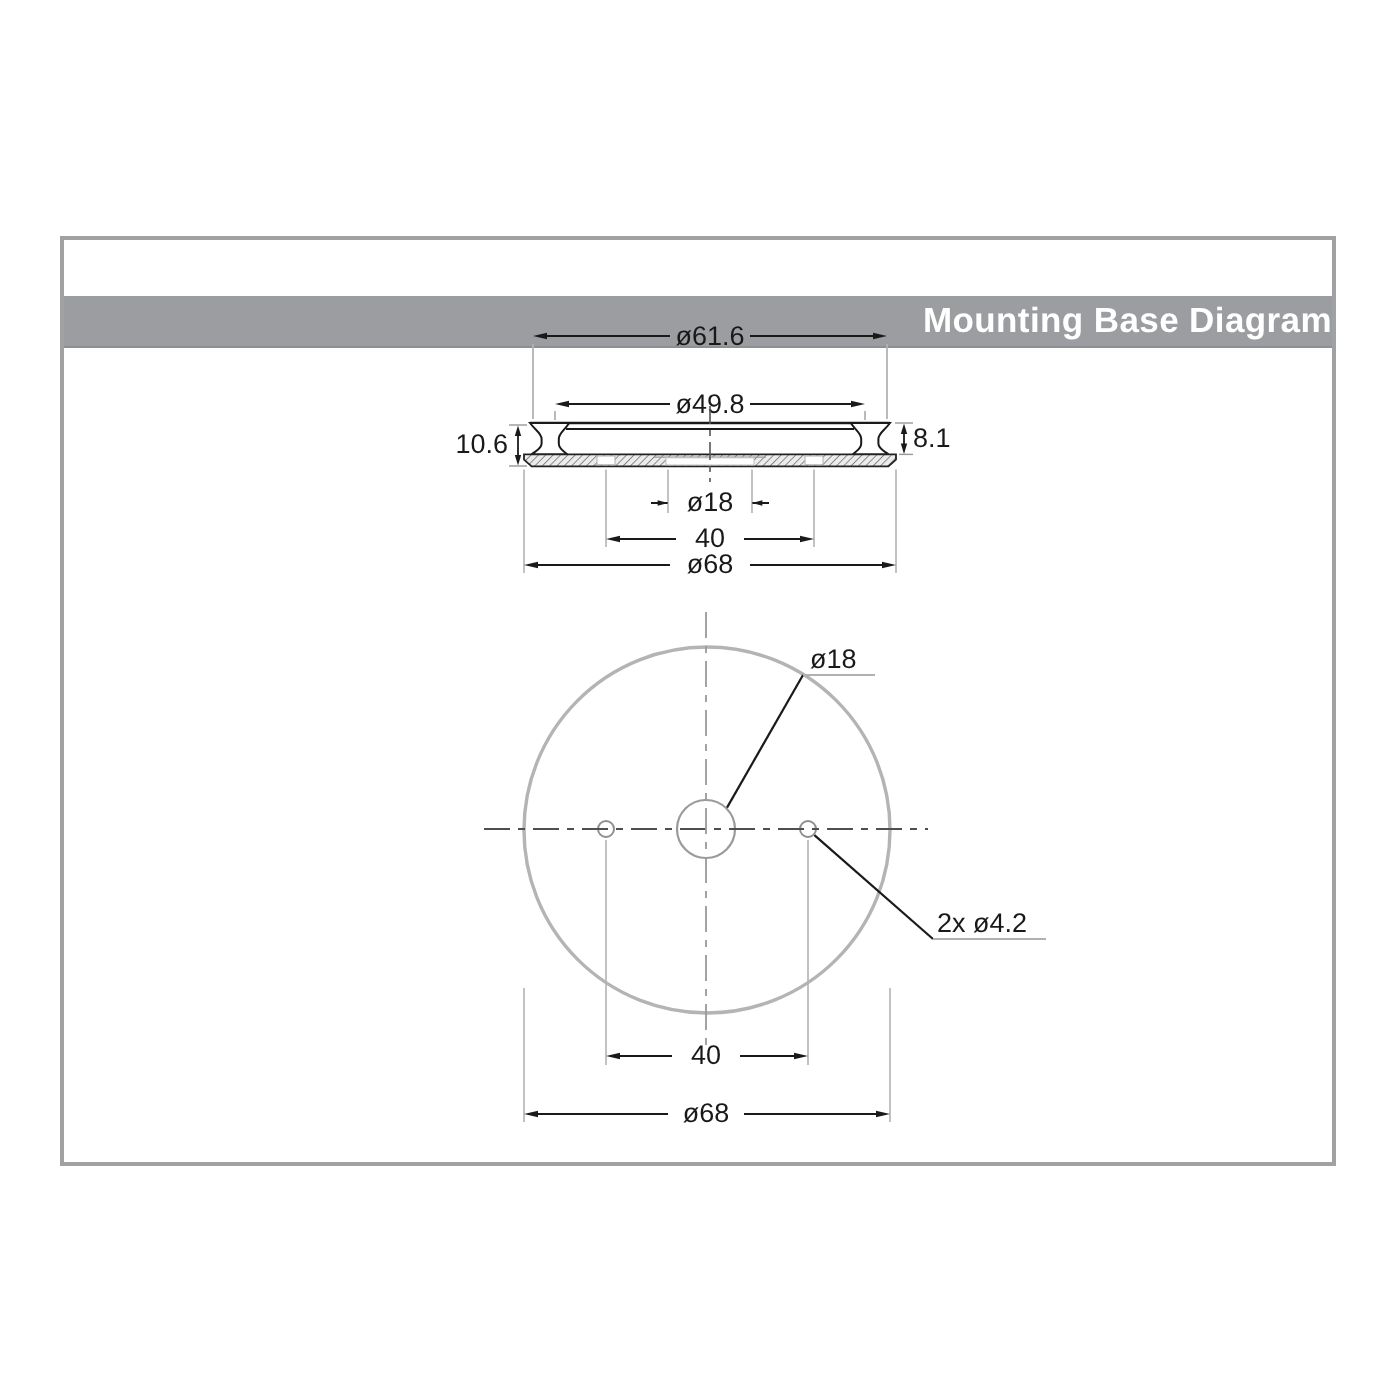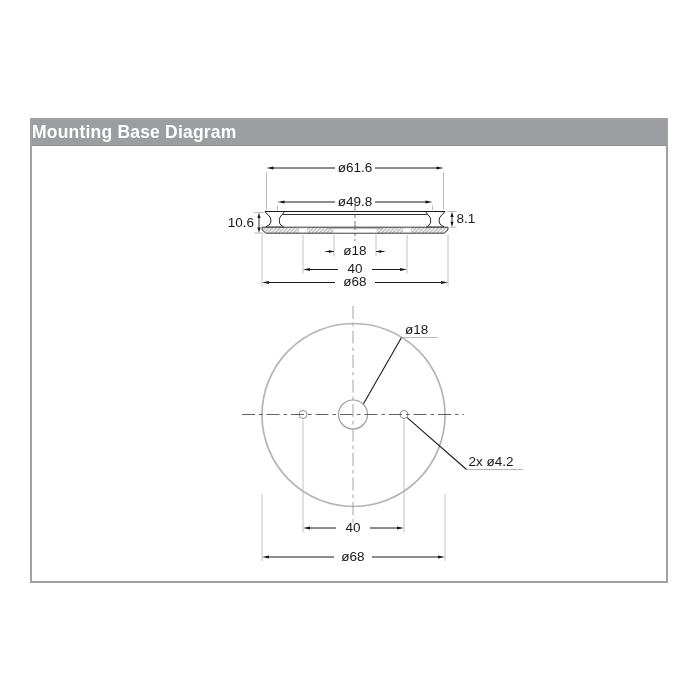--- a/index.html
+++ b/index.html
@@ -16,21 +16,21 @@
     left: 30px; top: 118px;
     width: 638px; height: 465px;
     border: 2px solid #9fa1a3;
     box-sizing: border-box;
     background: #ffffff;
   }
   .header {
     height: 25px;
     background: #9b9da0;
     border-bottom: 1px solid #8d8f92;
-    display: flex; align-items: center; justify-content: flex-start;
+    display: flex; align-items: center; justify-content: flex-end; margin-top: 28px;
   }
   .header span {
     color: #ffffff;
     font-size: 17.5px;
     font-weight: bold;
     letter-spacing: 0.2px;
   }
   svg.drawing {
     position: absolute; left: 0; top: 0;
     width: 700px; height: 700px;

